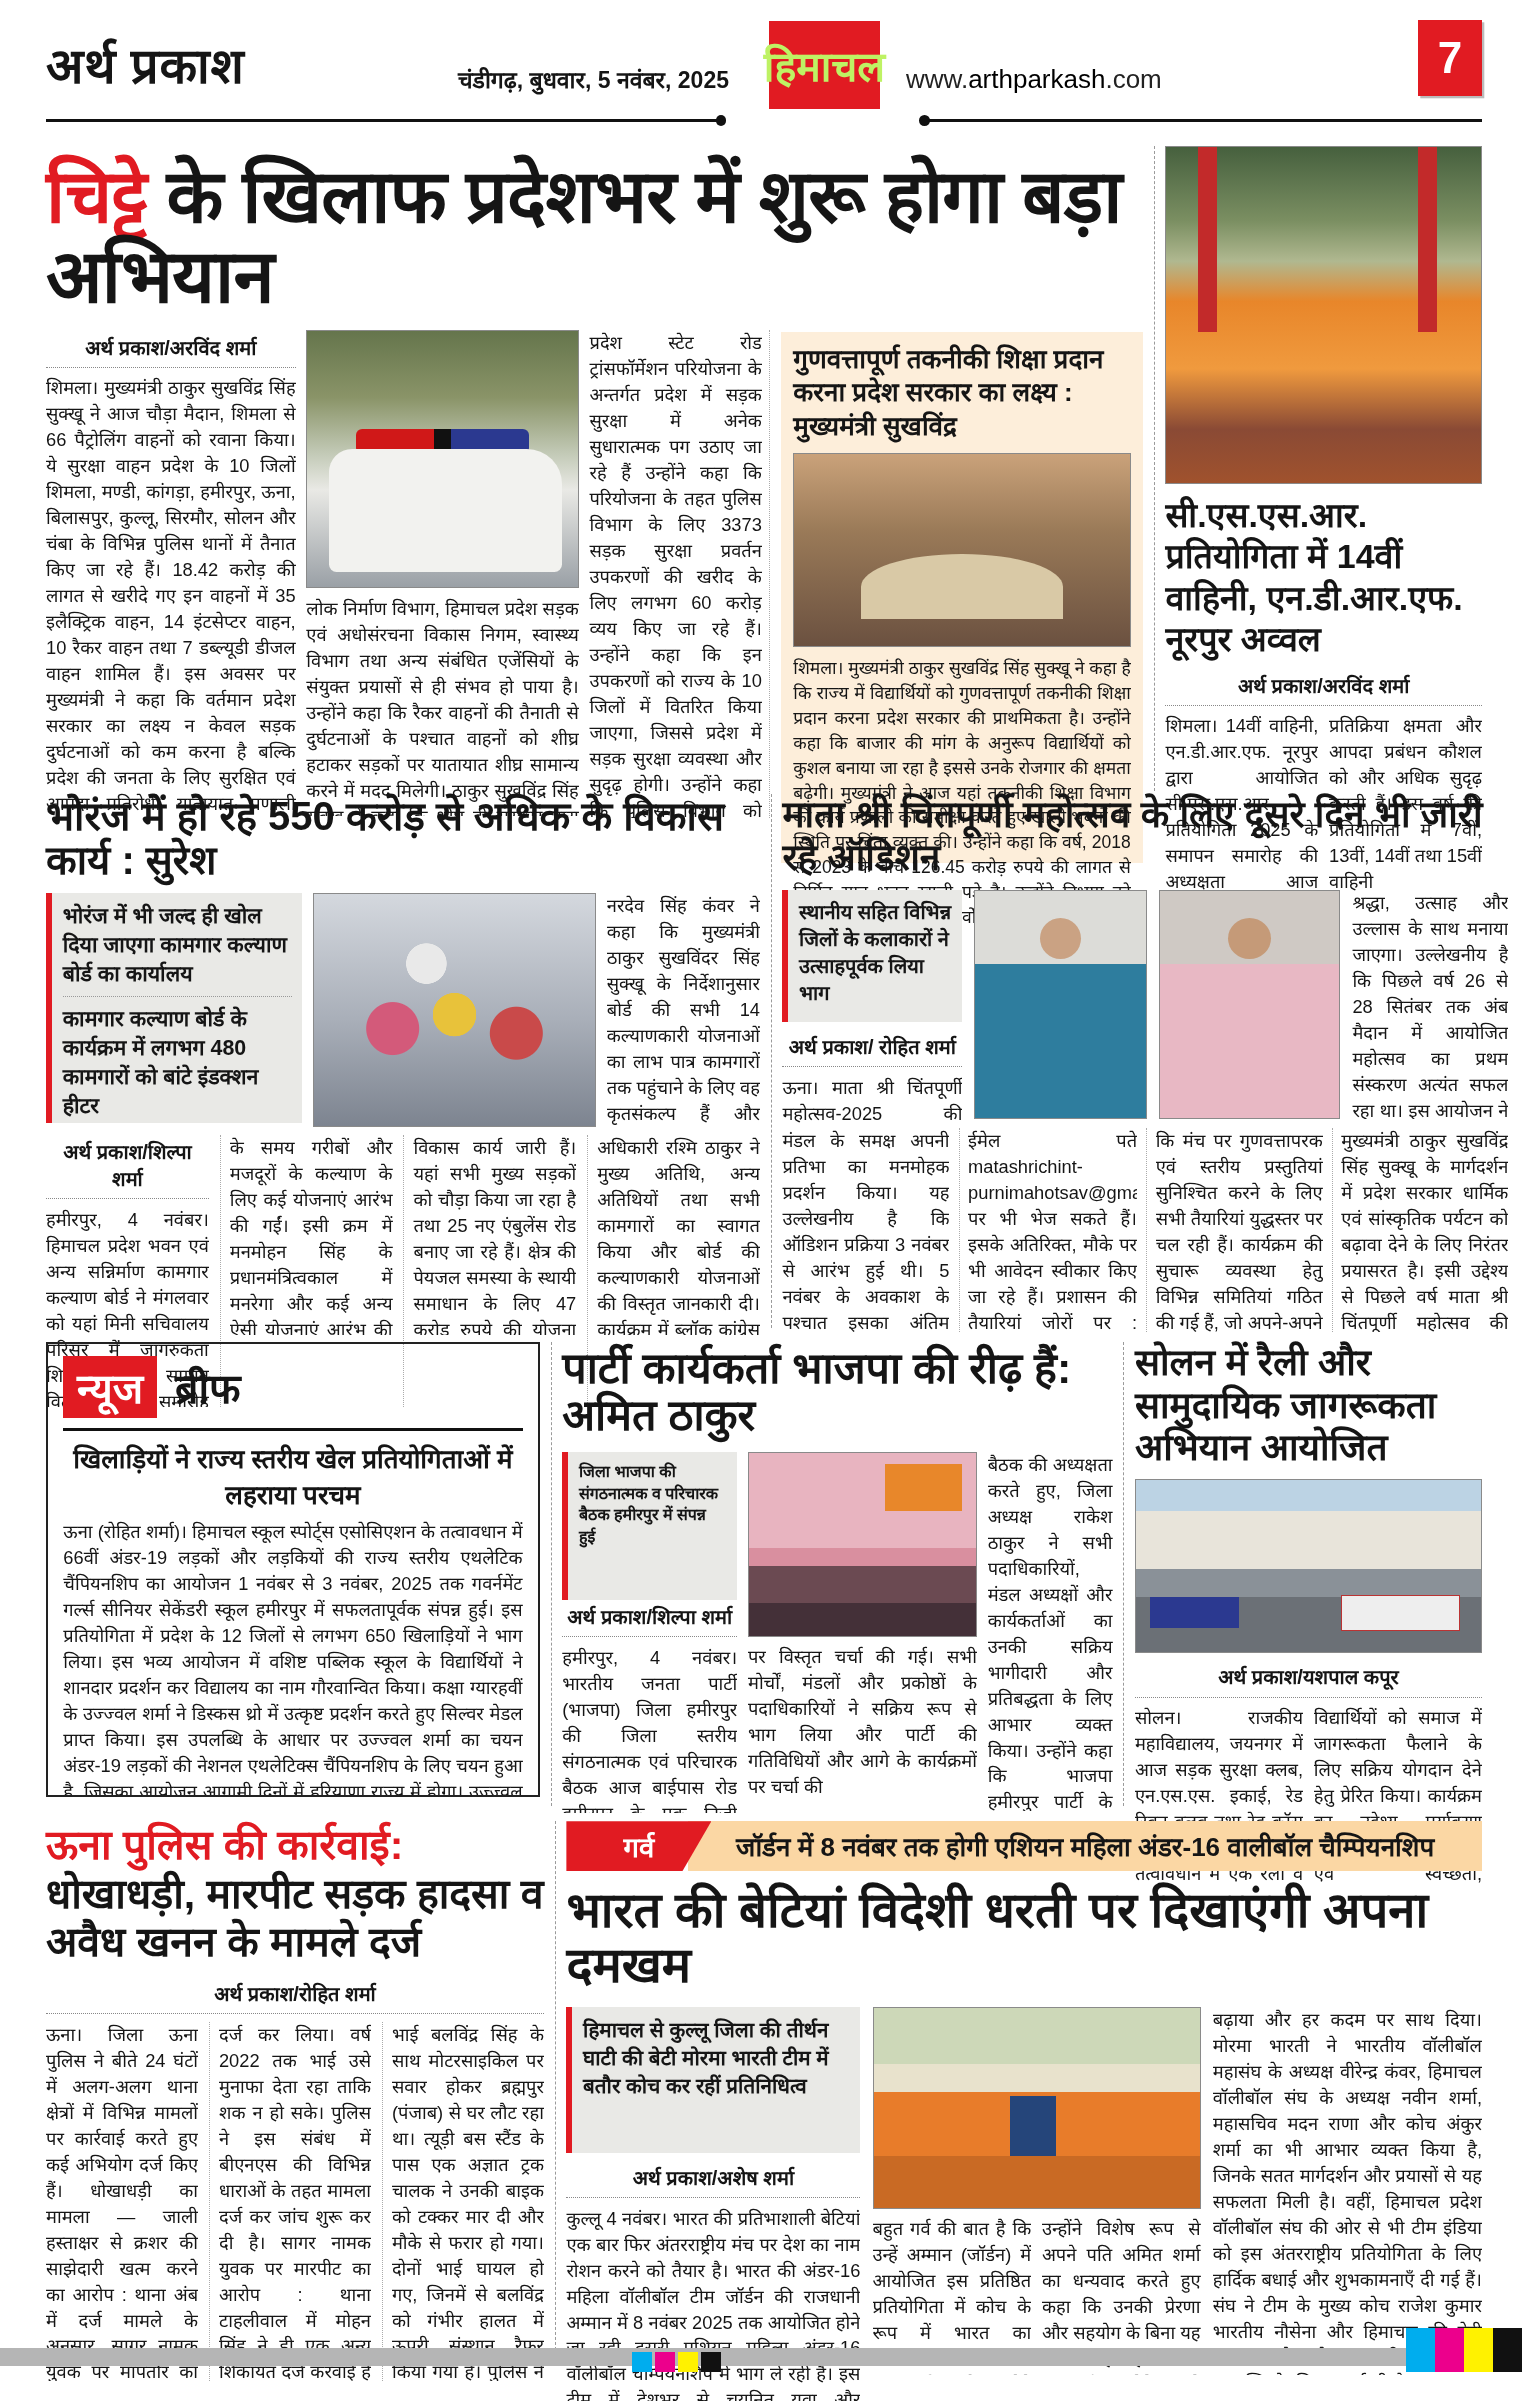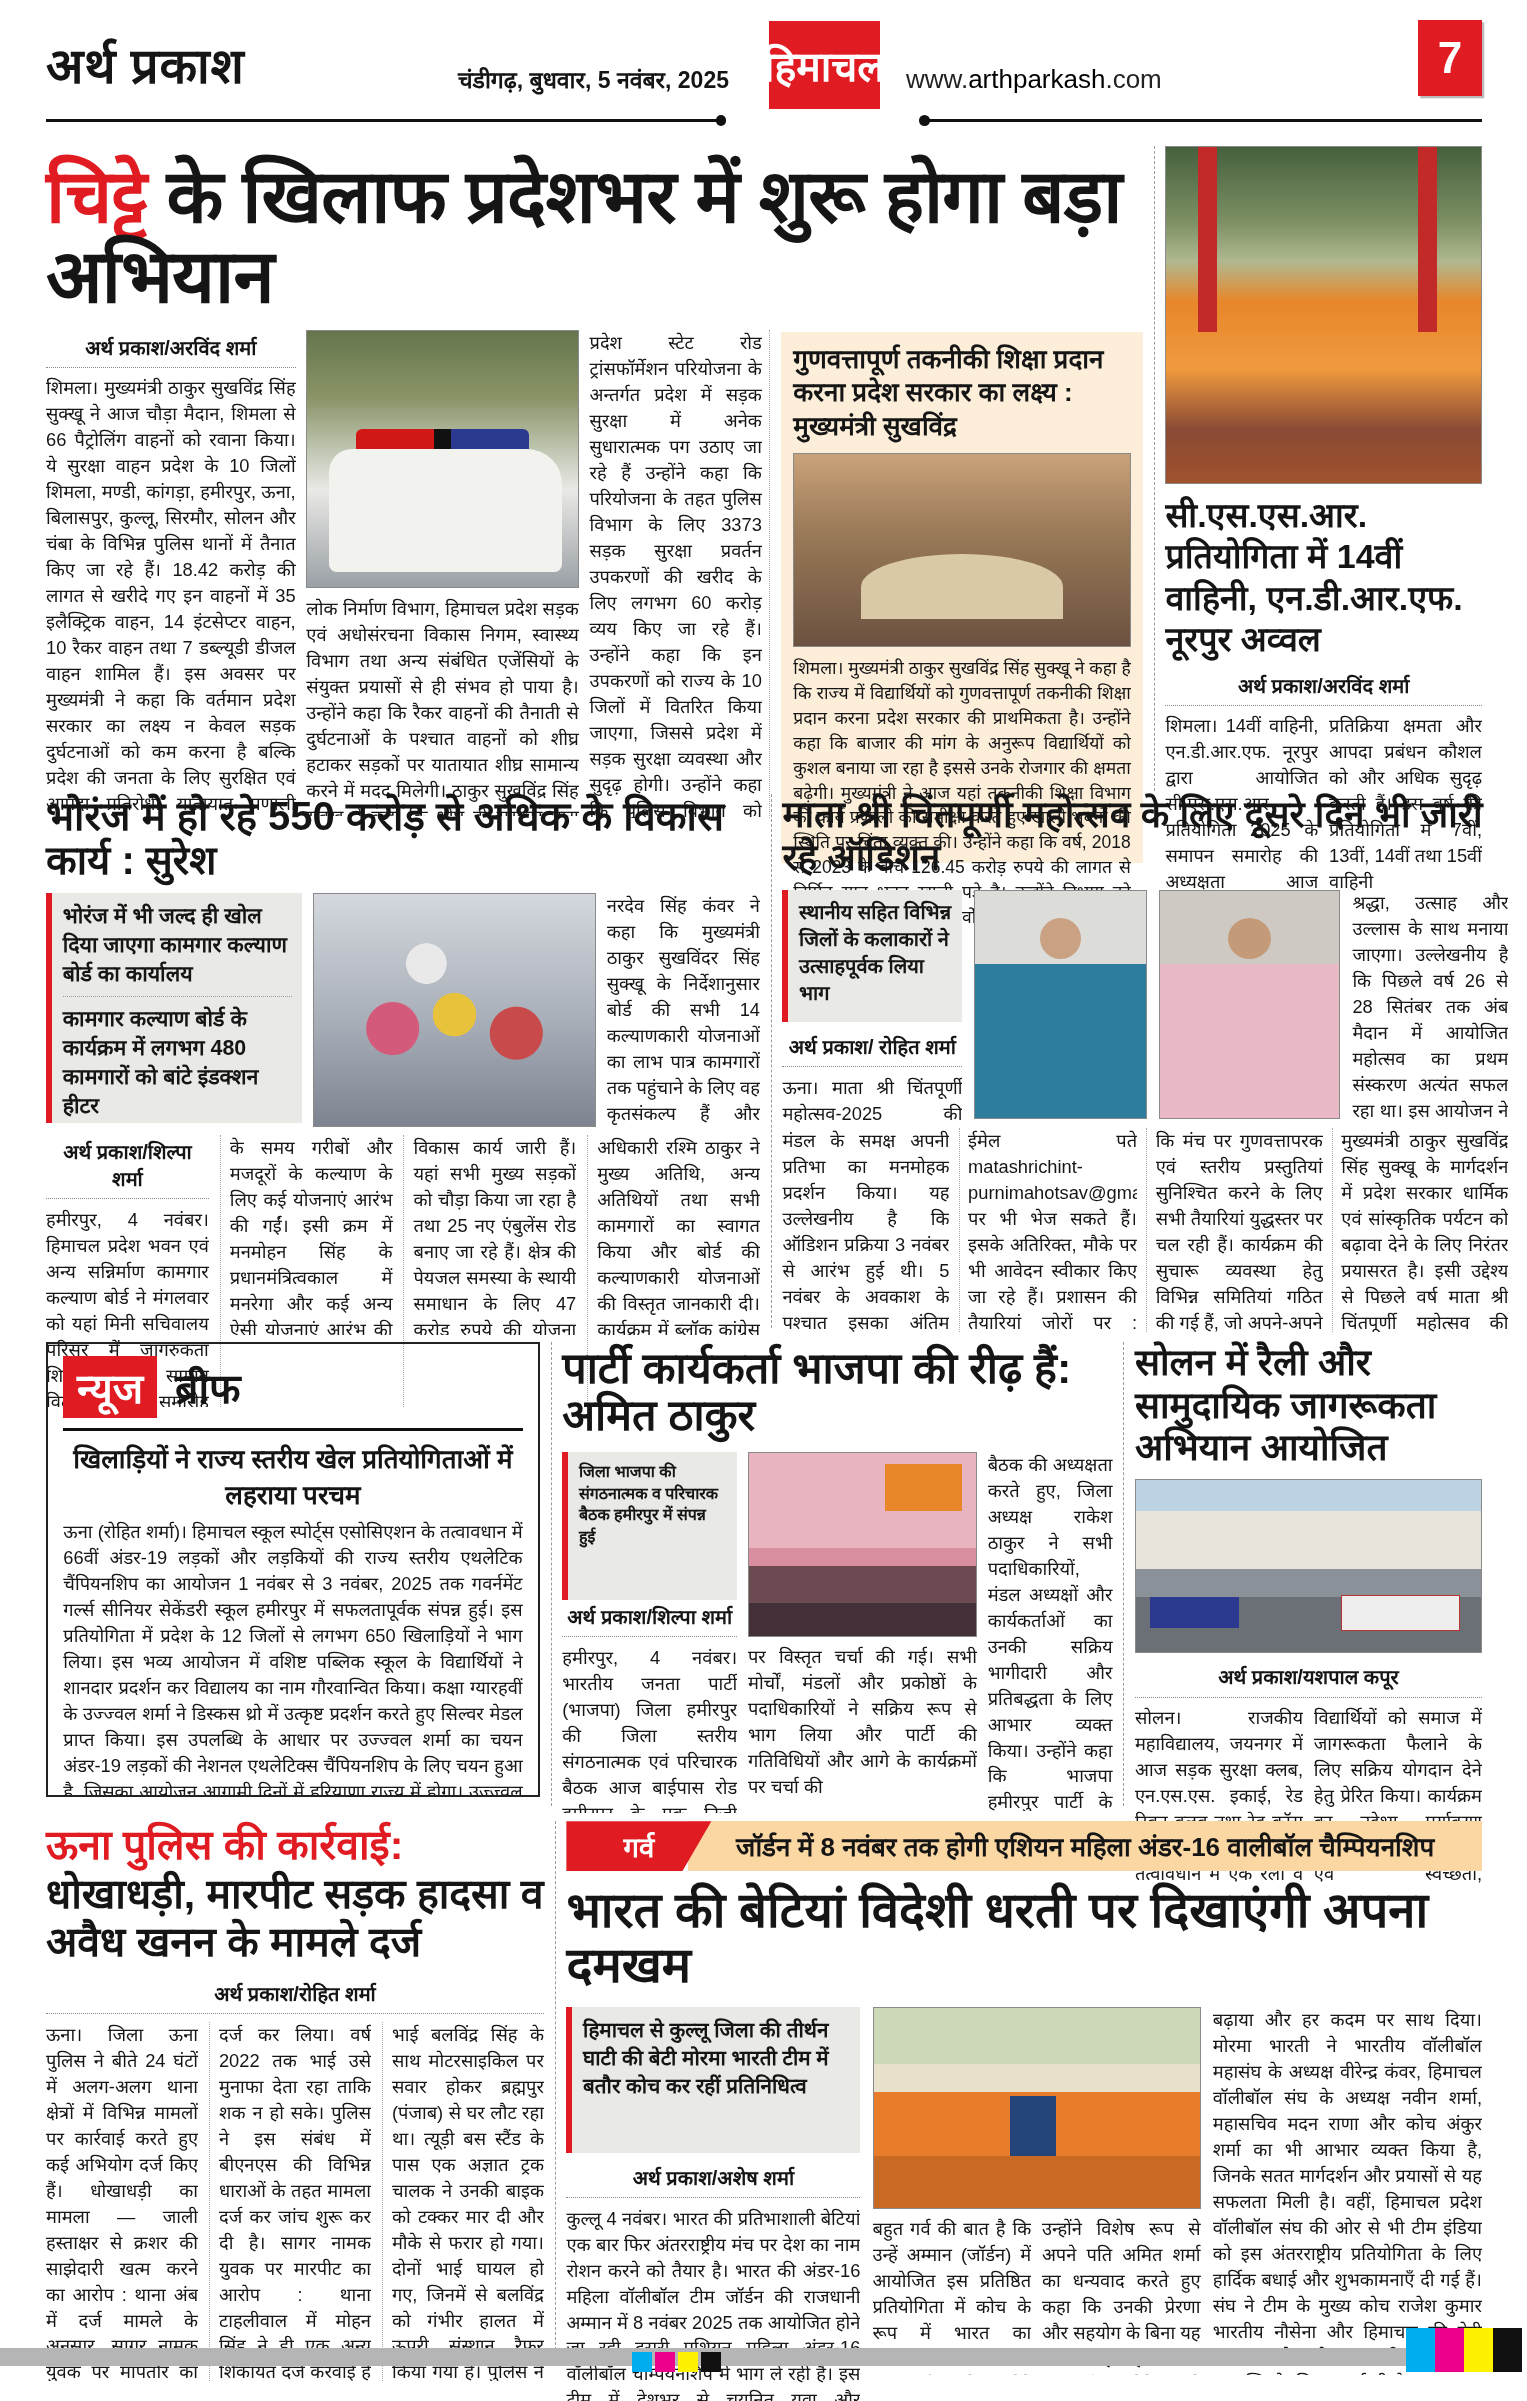--- a/index.html
+++ b/index.html
@@ -4,21 +4,21 @@
 <style>
   html,body{margin:0;padding:0;}
   body{width:1527px;height:2401px;background:#fff;color:#151515;
        font-family:"Liberation Sans","DejaVu Sans",sans-serif;position:relative;overflow:hidden;}
   .page{padding:10.7px 46px 0 46px;width:1436px;}
   
   .masthead{position:relative;height:128px;}
   .paper-name{position:absolute;left:0;top:20px;font-size:49px;font-weight:bold;letter-spacing:0.8px;}
   .dateline{position:absolute;left:412px;top:52px;font-size:23px;font-weight:bold;}
   .section-box{position:absolute;left:723px;top:10.7px;width:111px;height:88px;background:#e11b22;
-               color:#ffffff;font-size:41px;font-weight:bold;display:flex;align-items:center;justify-content:center;}
+               color:#bef264;font-size:41px;font-weight:bold;display:flex;align-items:center;justify-content:center;}
   .website{position:absolute;left:860px;top:53px;font-size:26px;color:#222;}
   .website .mid{color:#000000;}
   .pageno-box{position:absolute;right:0;top:9.2px;width:64px;height:76px;background:#e11b22;color:#fff;
               font-size:44px;font-weight:bold;display:flex;align-items:center;justify-content:center;box-shadow:2.3px 2.3px 0 #bbb;}
   .rule{position:absolute;top:108px;height:3.1px;background:#111;}
   .rule.left{left:0;width:671px;}
   .rule.left::after{content:"";position:absolute;right:-9.2px;top:-3.8px;width:10.7px;height:10.7px;border-radius:50%;background:#111;}
   .rule.right{left:882px;width:554px;}
   .rule.right::before{content:"";position:absolute;left:-9.2px;top:-3.8px;width:10.7px;height:10.7px;border-radius:50%;background:#111;}
   

